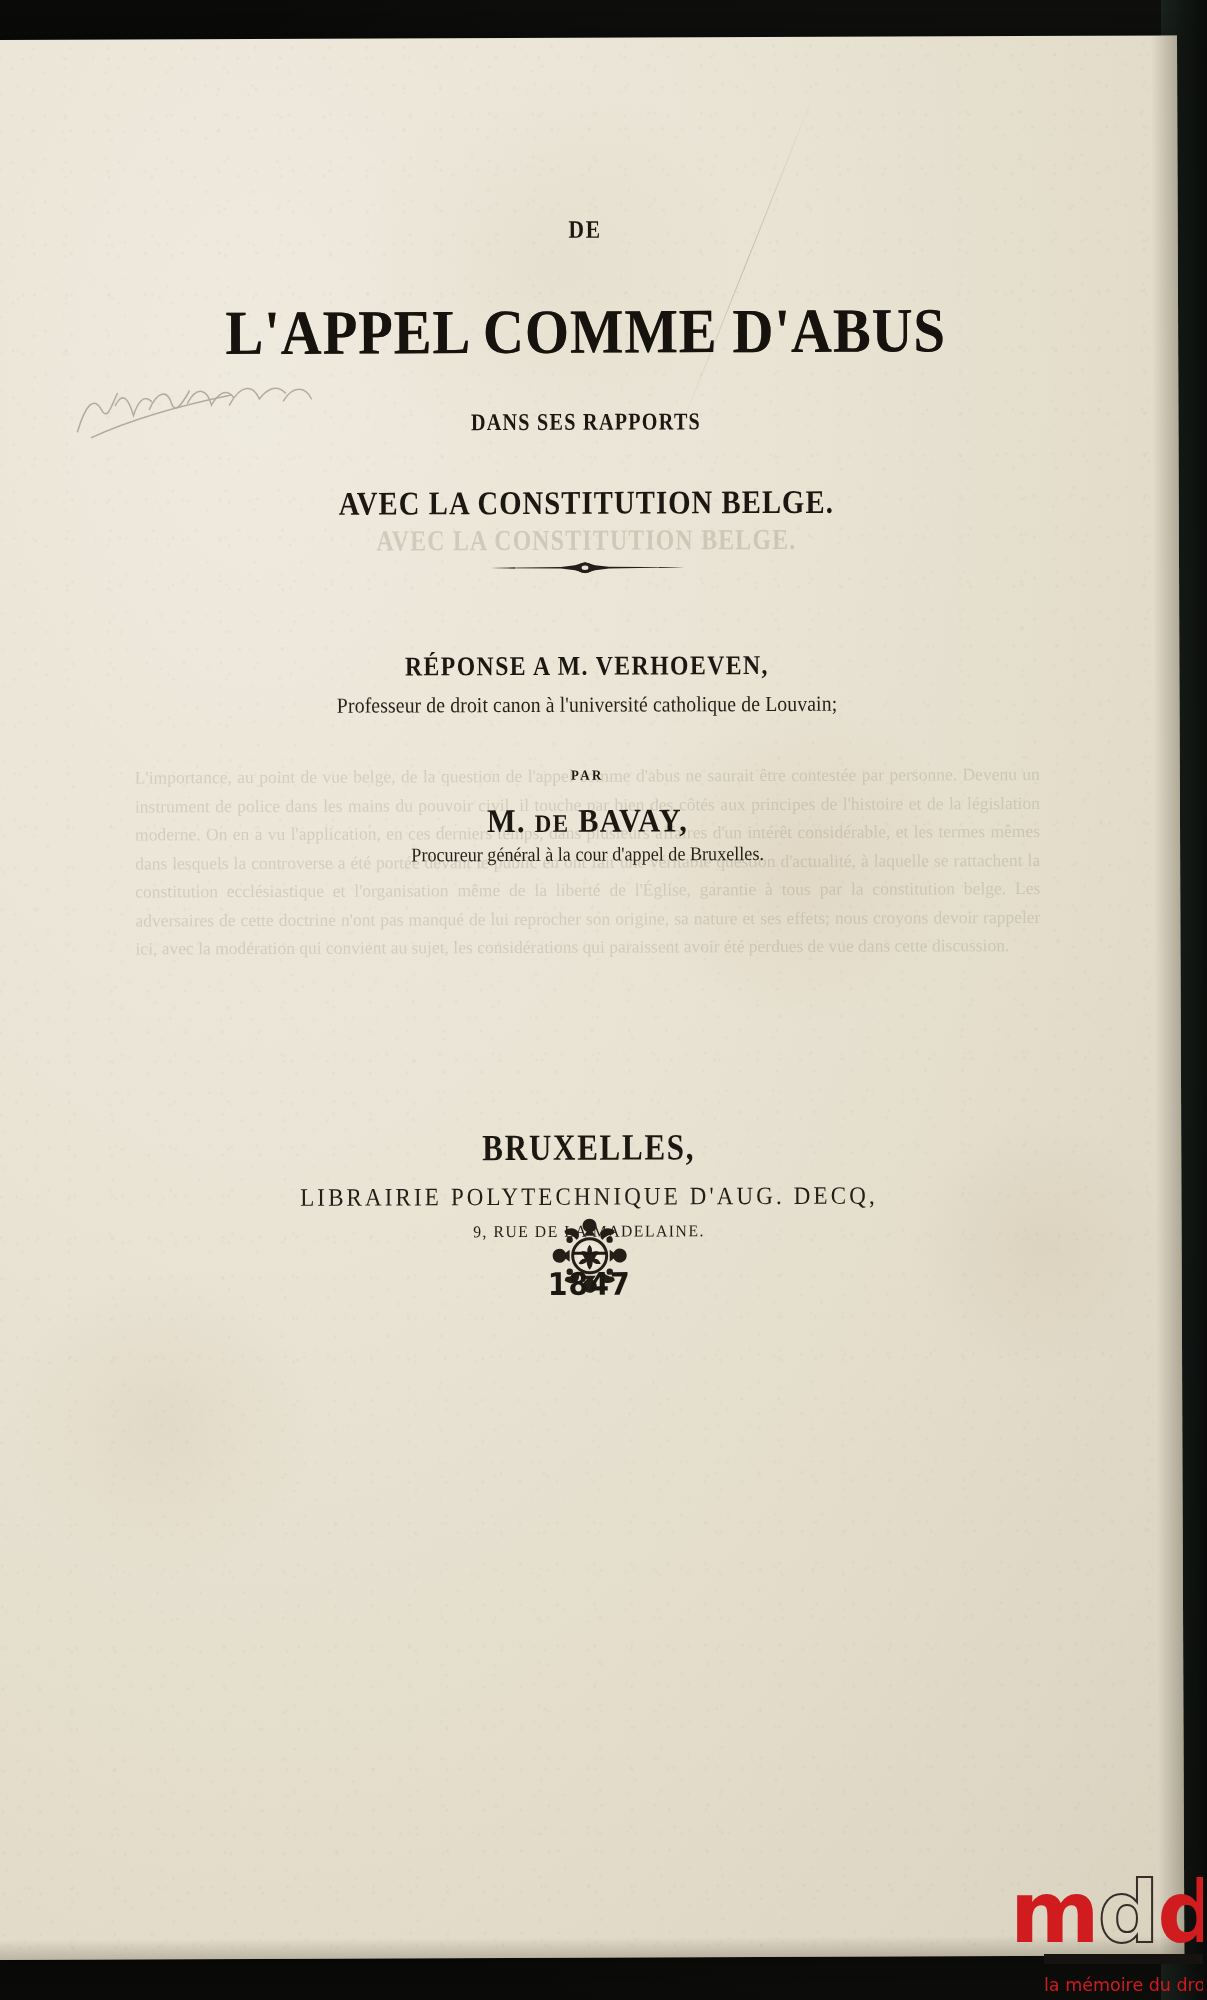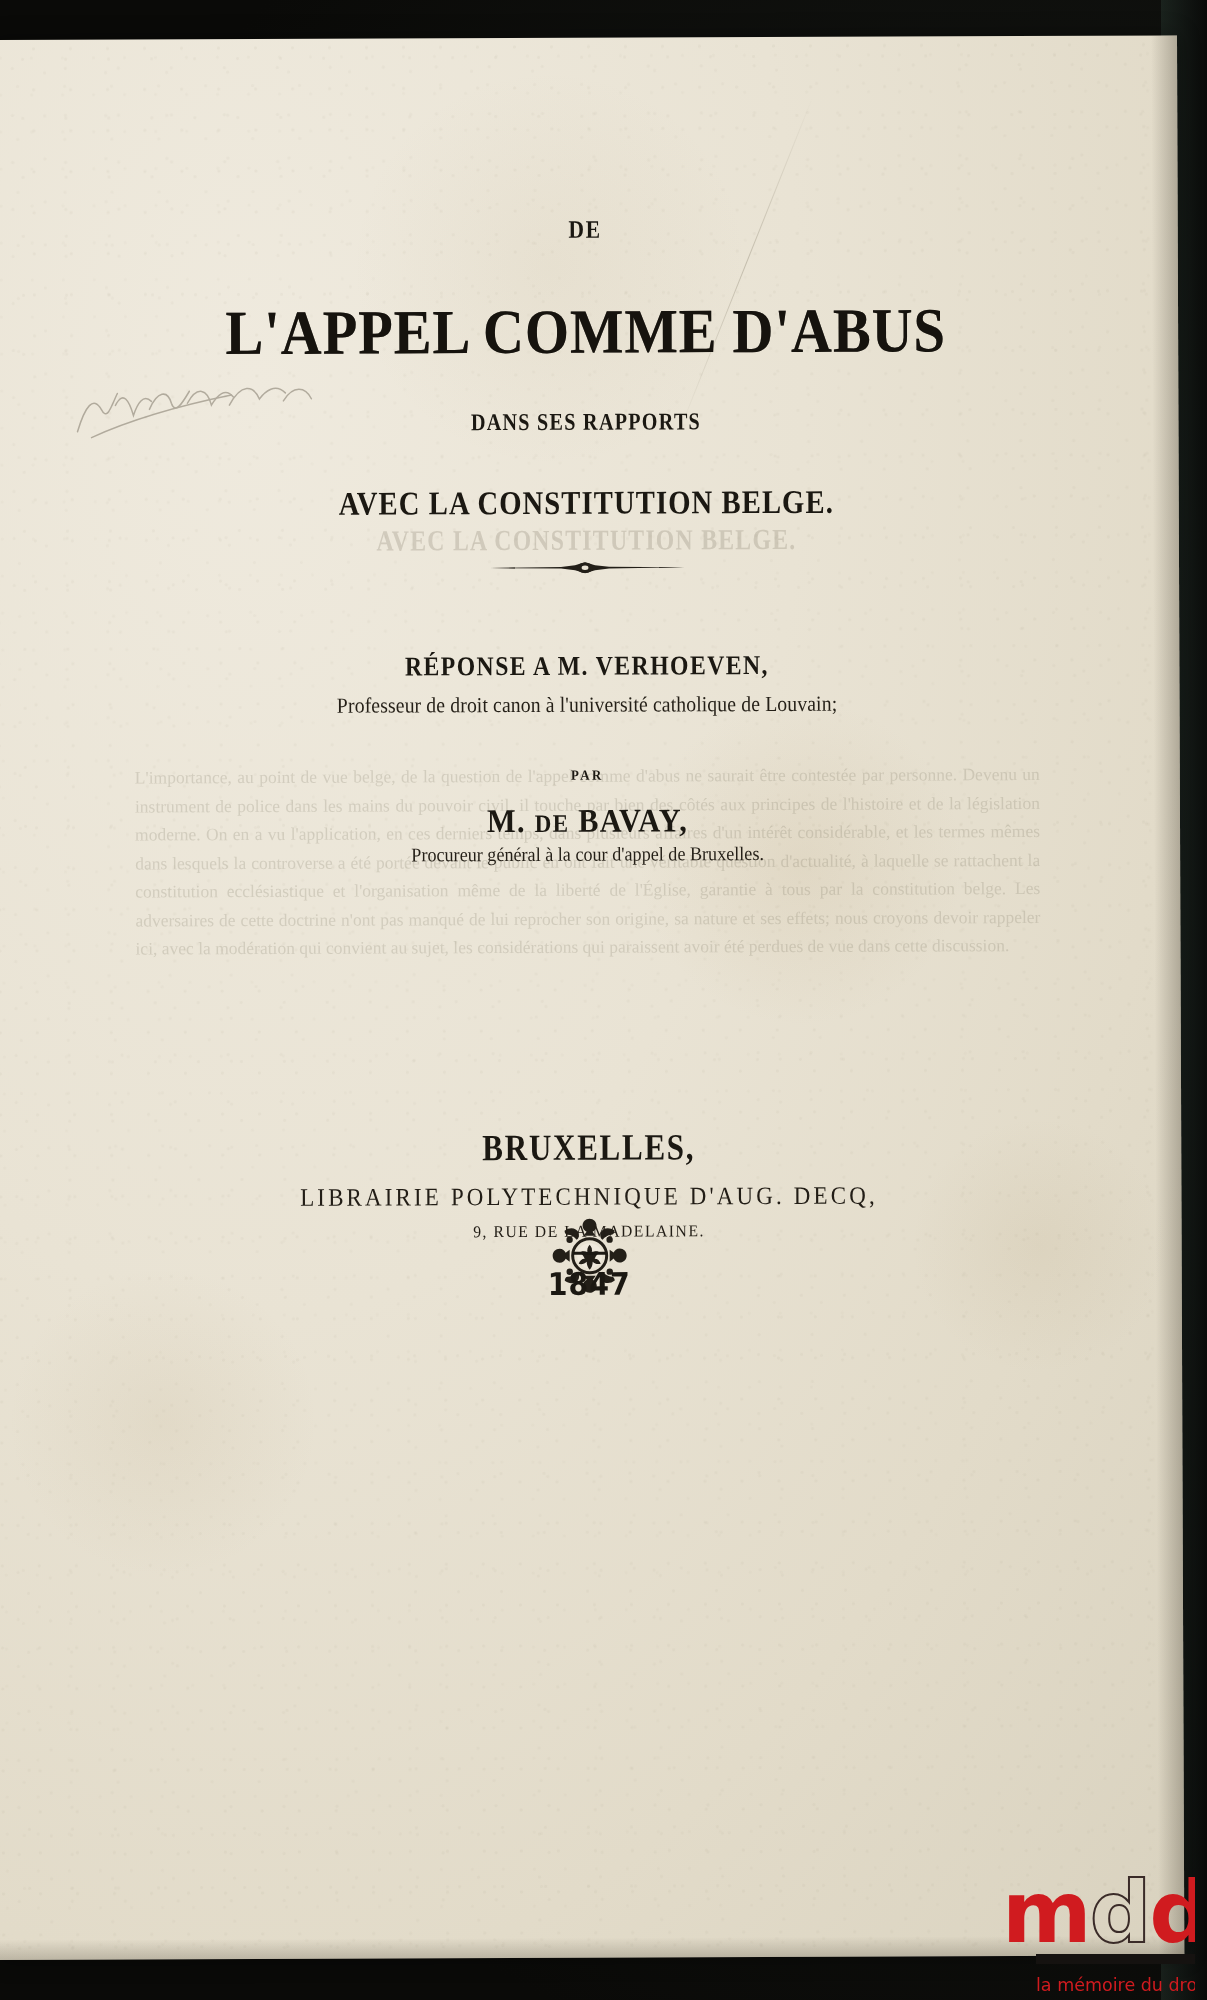--- a/index.html
+++ b/index.html
@@ -249,21 +249,21 @@
     font-size: 31px;
     font-weight: bold;
     letter-spacing: 1px;
     transform: scaleX(.92);
     font-family: "DejaVu Sans", sans-serif;
   }
 
   
   .logo {
     position: absolute;
-    right: 12px;
+    right: 4px;
     bottom: 0;
     width: 207px;
     height: 125px;
     overflow: hidden;
   }
   .logo-inner {
     position: absolute;
     inset: 0;
   }
   .logo-word {

